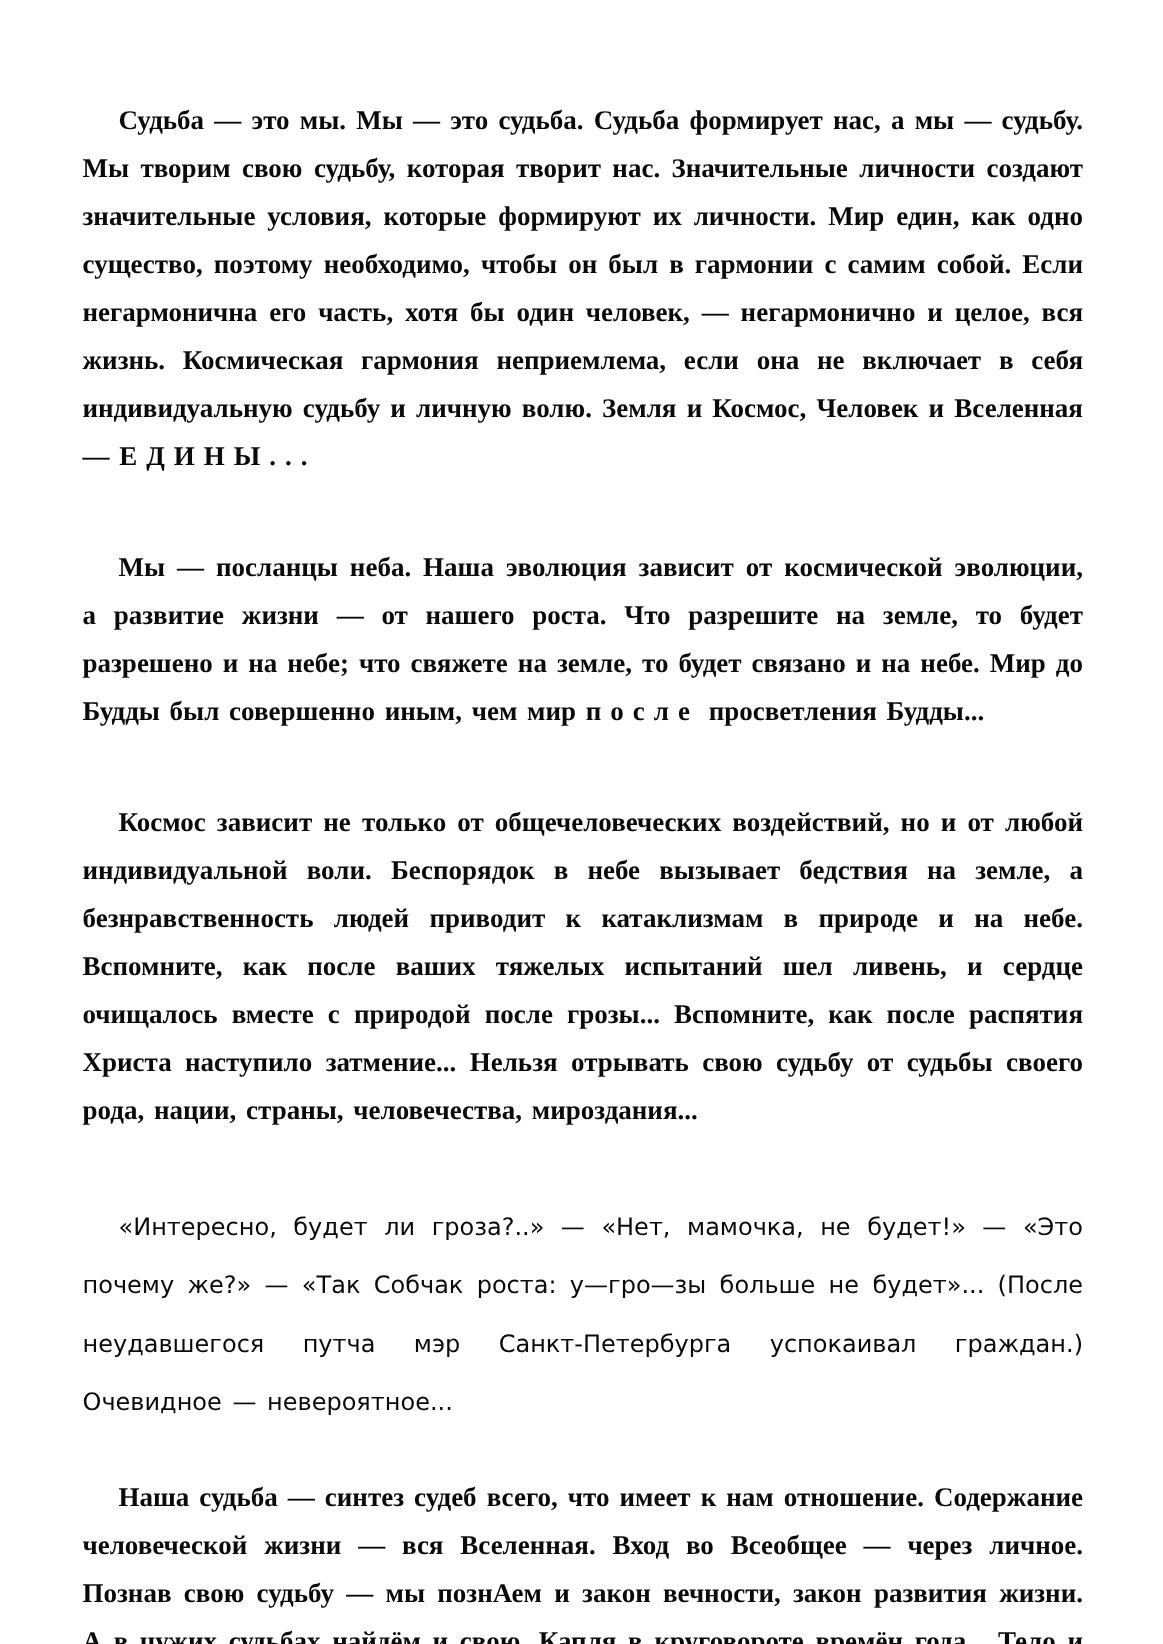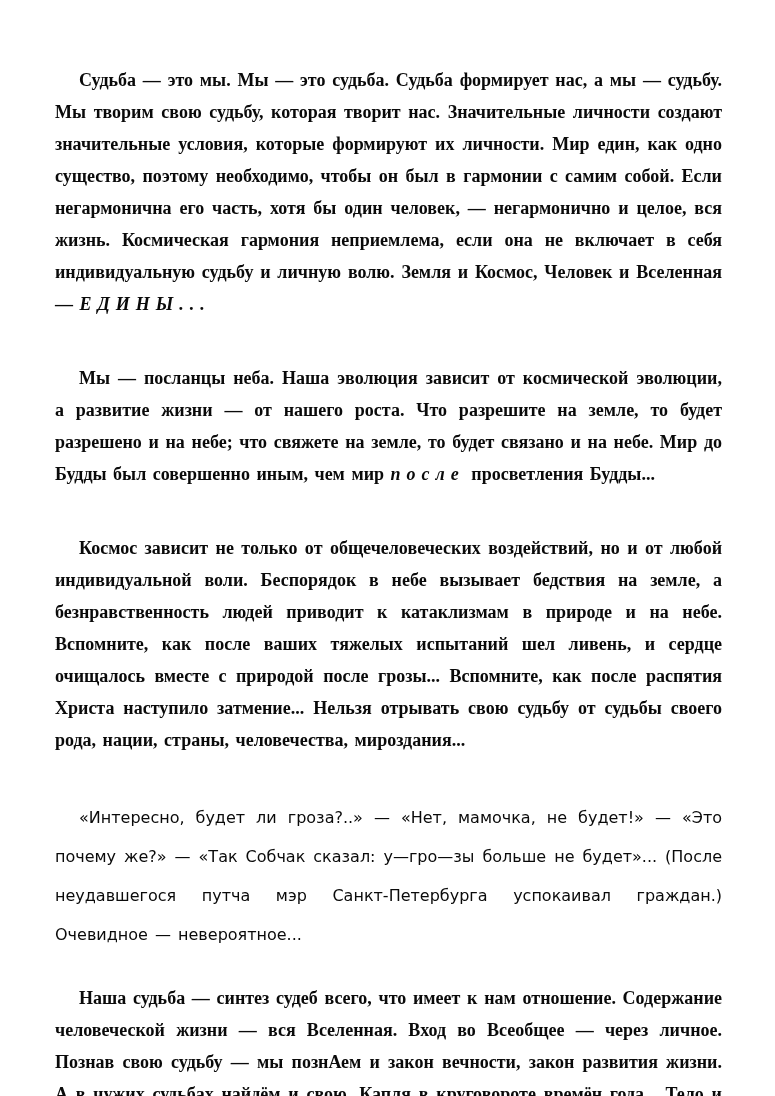--- a/index.html
+++ b/index.html
@@ -34,32 +34,31 @@
     line-height: 39px;
     text-align: justify;
     text-indent: 24px;
     margin: 0 0 28px 0;
     word-spacing: 2px;
   }
   .para:last-child { margin-bottom: 0; }
   .script {
   }
   .spaced {
-    font-style: italic;
     letter-spacing: 6px;
   }
 </style>
 </head>
 <body>
 
 <div class="page">
 
   <p class="para"><span>Судьба — это мы. Мы — это судьба. Судьба формирует нас, а мы — судьбу. Мы творим свою судьбу, которая творит нас. Значительные личности создают значительные условия, которые формируют их личности. Мир един, как одно существо, поэтому необходимо, чтобы он был в гармонии с самим собой. Если негармонична его часть, хотя бы один человек, — негармонично и целое, вся жизнь. Космическая гармония неприемлема, если она не включает в себя индивидуальную судьбу и личную волю. Земля и Космос, Человек и Вселенная — </span><span class="spaced">ЕДИНЫ...</span></p>
 
   <p class="para"><span>Мы — посланцы неба. Наша эволюция зависит от космической эволюции, а развитие жизни — от нашего роста. </span><span class="script">Что разрешите на земле, то будет разрешено и на небе; что свяжете на земле, то будет связано и на небе.</span><span> Мир до Будды был совершенно иным, чем мир </span><span class="spaced">после</span><span class="script"> просветления Будды...</span></p>
 
   <p class="para"><span>Космос зависит не только от общечеловеческих воздействий, но и от любой индивидуальной воли. Беспорядок в небе вызывает бедствия на земле, а безнравственность людей приводит к катаклизмам в природе и на небе. Вспомните, как после ваших тяжелых испытаний шел ливень, и сердце очищалось вместе с природой после грозы... Вспомните, как после распятия Христа наступило затмение... Нельзя отрывать свою судьбу от судьбы своего рода, нации, страны, человечества, мироздания...</span></p>
 
-  <p class="para-comic"><span>«Интересно, будет ли гроза?..» — «Нет, мамочка, не будет!» — «Это почему же?» — «Так Собчак сказал: у—гро—зы больше не будет»... (После неудавшегося путча мэр Санкт-Петербурга успокаивал граждан.) Очевидное — невероятное...</span></p>
+  <p class="para-comic"><span>«Интересно, будет ли гроза?..» — «Нет, мамочка, не будет!» — «Это почему же?» — «Так Собчак роста: у—гро—зы больше не будет»... (После неудавшегося путча мэр Санкт-Петербурга успокаивал граждан.) Очевидное — невероятное...</span></p>
 
   <p class="para"><span>Наша судьба — синтез судеб всего, что имеет к нам отношение. Содержание человеческой жизни — вся Вселенная. Вход во Всеобщее — через личное. Познав свою судьбу — мы познАем и закон вечности, закон развития жизни. А в чужих судьбах найдём и свою. Капля в круговороте времён года... Тело и её клеточка...</span></p>
 
 </div>
 
 </body></html>

